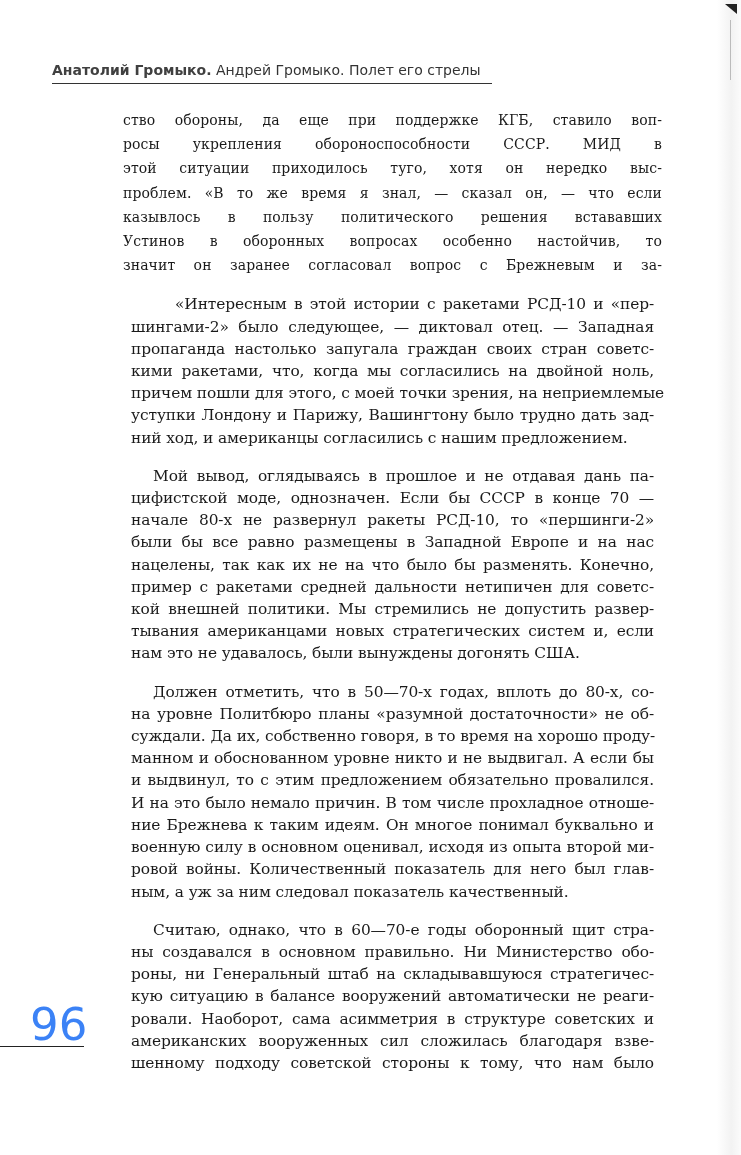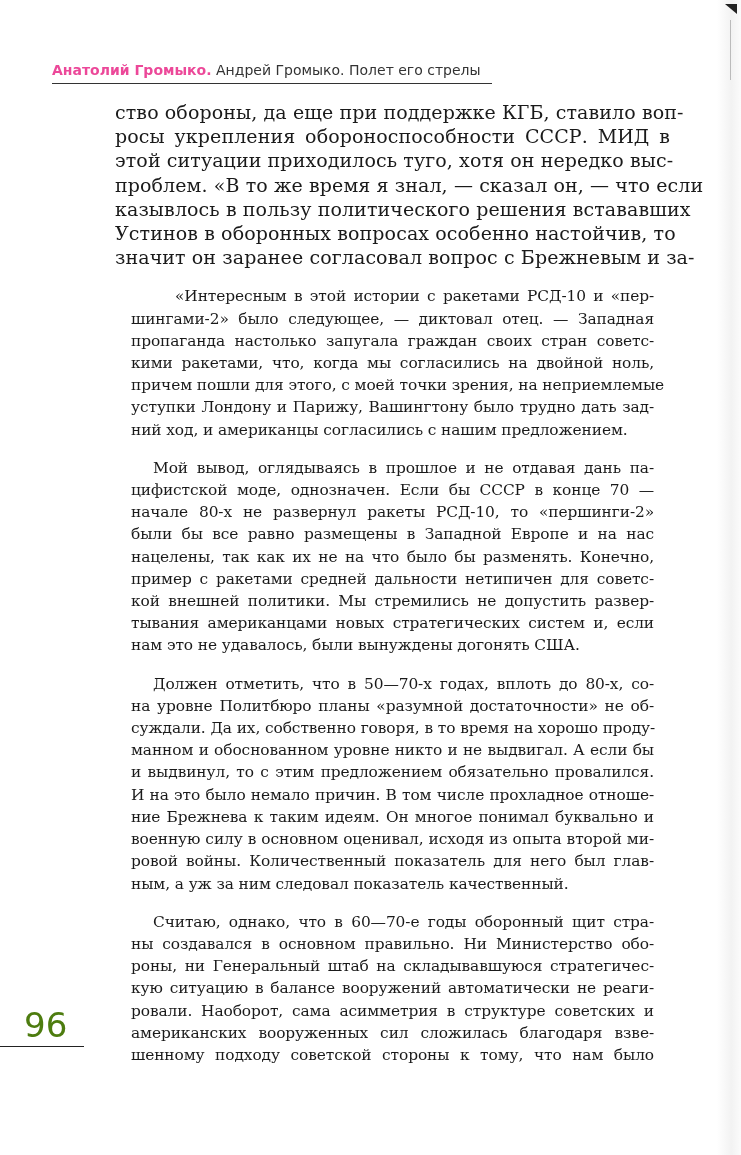--- a/index.html
+++ b/index.html
@@ -19,39 +19,39 @@
   .edge-line {
     position: absolute; right: 10px; top: 20px; width: 1px; height: 60px;
     background: #bbb;
   }
   .running-head {
     position: absolute; left: 52px; top: 62px; width: 440px;
     font-family: "DejaVu Sans", sans-serif; font-size: 14px; color: #333;
     white-space: nowrap; padding-bottom: 5px;
     border-bottom: 1.5px solid #333;
   }
-  .running-head .author { font-weight: bold; color: #ec4899; }
+  .running-head .author { font-weight: bold; color: #404040; }
   .body-text {
     position: absolute; left: 115px; top: 100px; width: 555px;
   }
   .p-main {
-    margin: 0; font-size: 19px; line-height: 24.2px;
+    margin: 8px; font-size: 14px; line-height: 24.2px;
     text-align: justify; text-align-last: justify; letter-spacing: 0.1px;
   }
   .p-main .line, .p-small .line { display: block; text-align: justify; text-align-last: justify; white-space: nowrap; }
   .p-main .line.last, .p-small .line.last { text-align-last: left; }
   .quote-block { margin-top: 14px; }
   .p-small {
     margin: 16px; font-size: 15.4px; line-height: 22.2px; letter-spacing: -0.1px;
   }
   .p-small.first-quote { }
   .indent { padding-left: 22px; }
   .page-number {
-    position: absolute; left: 24px; top: 1005px;
-    font-family: "DejaVu Sans", sans-serif; font-size: 34px; font-weight: normal; color: #4d7c0f;
+    position: absolute; left: 30px; top: 1005px;
+    font-family: "DejaVu Sans", sans-serif; font-size: 45px; font-weight: normal; color: #3b82f6;
     line-height: 40px;
   }
   .page-rule {
     position: absolute; left: 0; top: 1046px; width: 84px; height: 0;
     border-top: 1.5px solid #222;
   }
 </style>
 </head>
 <body>
 

